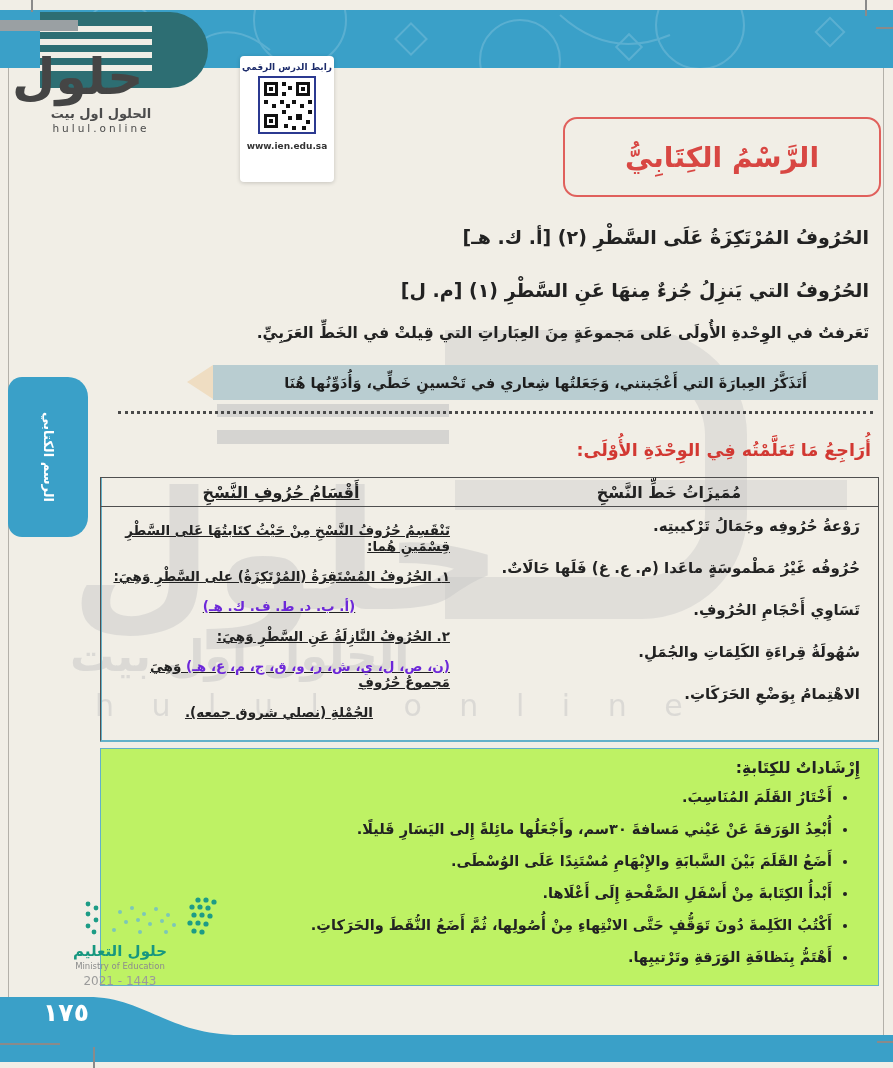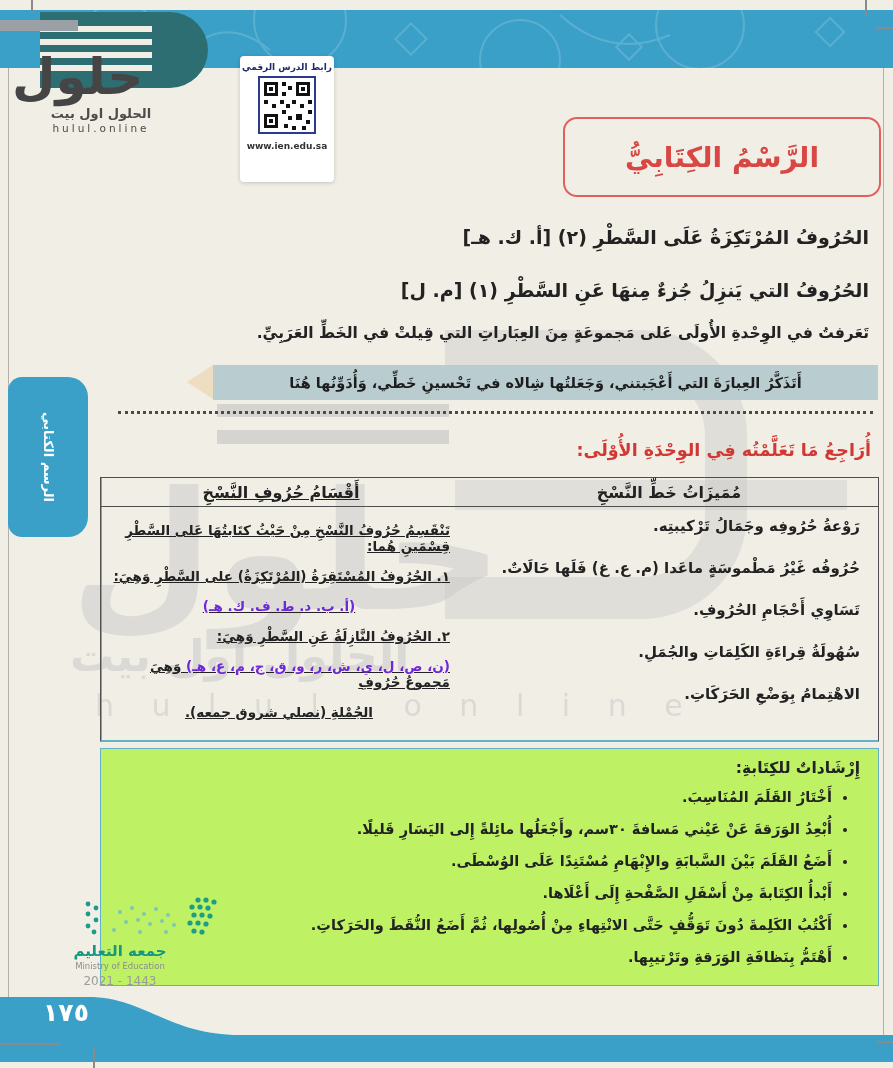--- a/index.html
+++ b/index.html
@@ -172,21 +172,21 @@
   <div class="title-box">
     <span>الرَّسْمُ الكِتَابِيُّ</span>
   </div>
 
   <div class="intro-1">الحُرُوفُ المُرْتَكِزَةُ عَلَى السَّطْرِ (٢) [أ. ك. هـ]</div>
   <div class="intro-2">الحُرُوفُ التي يَنزِلُ جُزءٌ مِنهَا عَنِ السَّطْرِ (١) [م. ل]</div>
   <div class="intro-3">تَعَرفتُ في الوِحْدةِ الأُولَى عَلى مَجموعَةٍ مِنَ العِبَاراتِ التي قِيلتْ في الخَطِّ العَرَبِيِّ.</div>
 
   <div class="note-band">
     <div class="tip"></div>
-    <span>أَتَذَكَّرُ العِبارَةَ التي أَعْجَبتني، وَجَعَلتُها شِالاه في تَحْسينِ خَطِّي، وَأُدَوِّنُها هُنَا</span>
+    <span>أَتَذَكَّرُ العِبارَةَ التي أَعْجَبتني، وَجَعَلتُها شِعاري في تَحْسينِ خَطِّي، وَأُدَوِّنُها هُنَا</span>
   </div>
   <div class="dotted-line"></div>
 
   <div class="review-heading">أُرَاجِعُ مَا تَعَلَّمْتُه فِي الوِحْدَةِ الأُوْلَى:</div>
 
   <div class="review-table">
     <div class="rt-head">
       <div>مُمَيزَاتُ خَطِّ النَّسْخِ</div>
       <div class="col-divider">أَقْسَامُ حُرُوفِ النَّسْخِ</div>
     </div>
@@ -258,21 +258,21 @@
           <circle cx="46" cy="28" r="2"></circle>
         <circle cx="58" cy="26" r="2"></circle>
           <circle cx="70" cy="30" r="2"></circle>
           <circle cx="82" cy="27" r="2"></circle>
         <circle cx="94" cy="31" r="2"></circle>
           <circle cx="34" cy="36" r="2"></circle>
           <circle cx="60" cy="38" r="2"></circle>
           <circle cx="86" cy="38" r="2"></circle>
       </g>
     </svg>
-    <div class="m-ar">جمعه التعليم</div>
+    <div class="m-ar">حلول التعليم</div>
     <div class="m-en">Ministry of Education</div>
     <div class="m-years">2021 - 1443</div>
   </div>
 
   <svg class="wave" width="893" height="83" viewBox="0 0 893 83">
     <path d="M0,12 L88,12 C145,12 168,50 240,50 L893,50 L893,77 L0,77 Z" fill="#3aa0c8"></path>
   </svg>
   <div class="page-num">١٧٥</div>
 
 </div>

